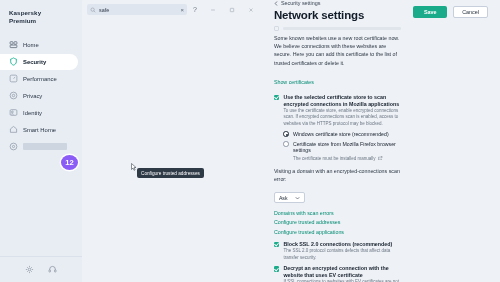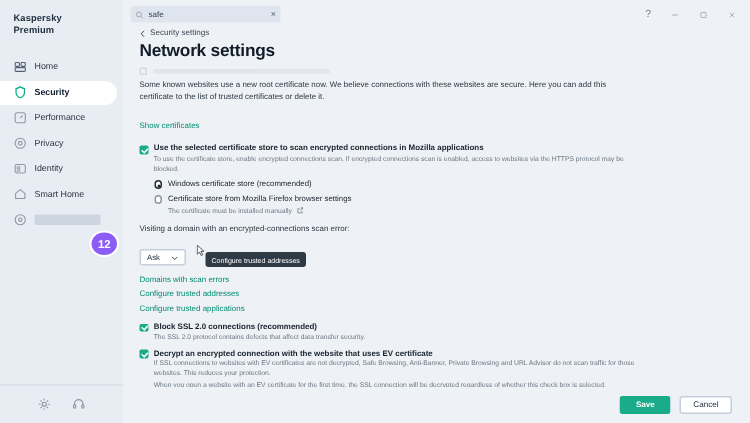--- a/index.html
+++ b/index.html
@@ -43,21 +43,21 @@
     margin-top: auto; height: 26px;
     border-top: 1px solid #dae1ea;
     display: flex; align-items: center; justify-content: center; gap: 14px;
   }
   .side-foot svg { width: 9px; height: 9px; display: block; opacity: .62; }
 
   
   .main {
     flex: 1 1 auto; height: 282px;
     background: #eef1f6;
-    display: flex; flex-direction: column;
+    display: flex; 
     position: relative;
   }
   .topbar {
     height: 19px; flex: 0 0 19px;
     display: flex; align-items: center;
     padding: 0 6px 0 5px; gap: 6px;
   }
   .search {
     width: 100px; height: 11px;
     background: #dfe5ee; border-radius: 2px;

